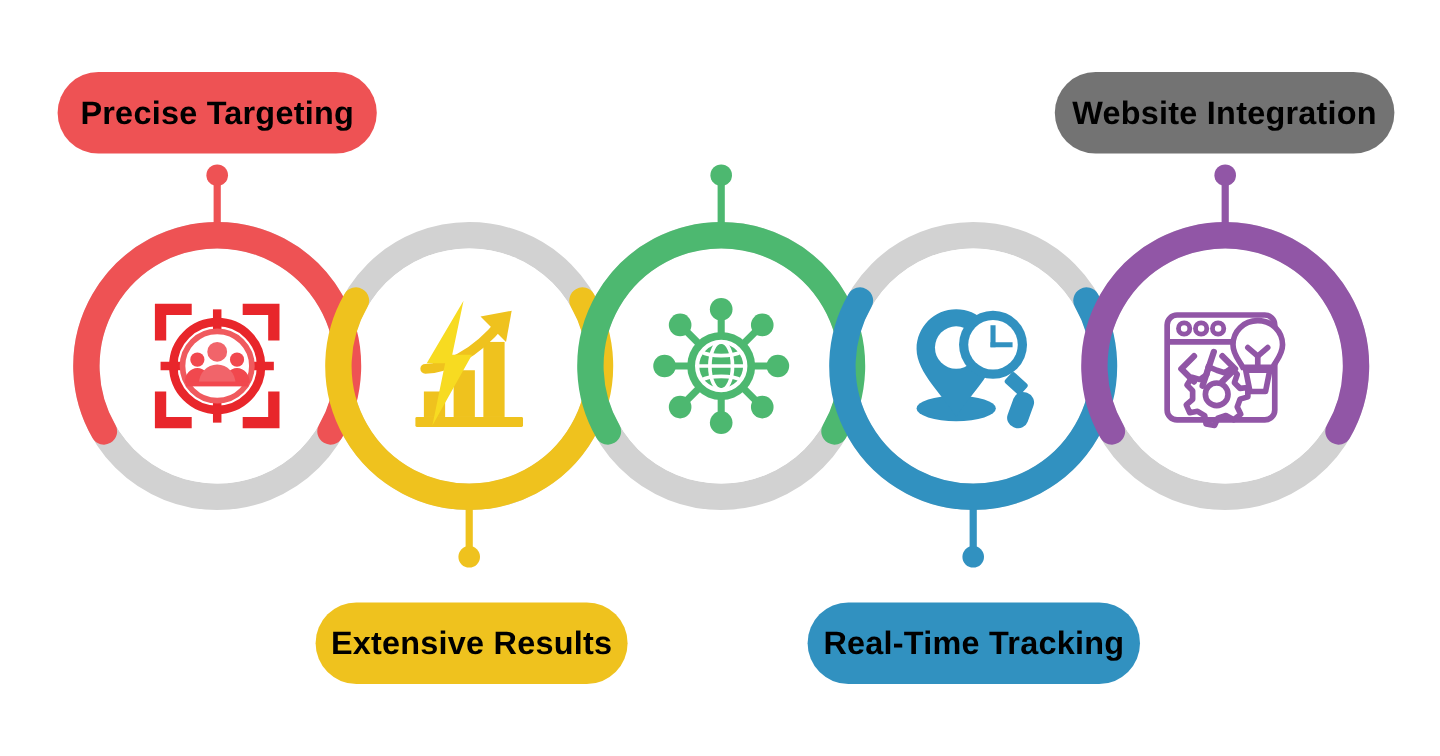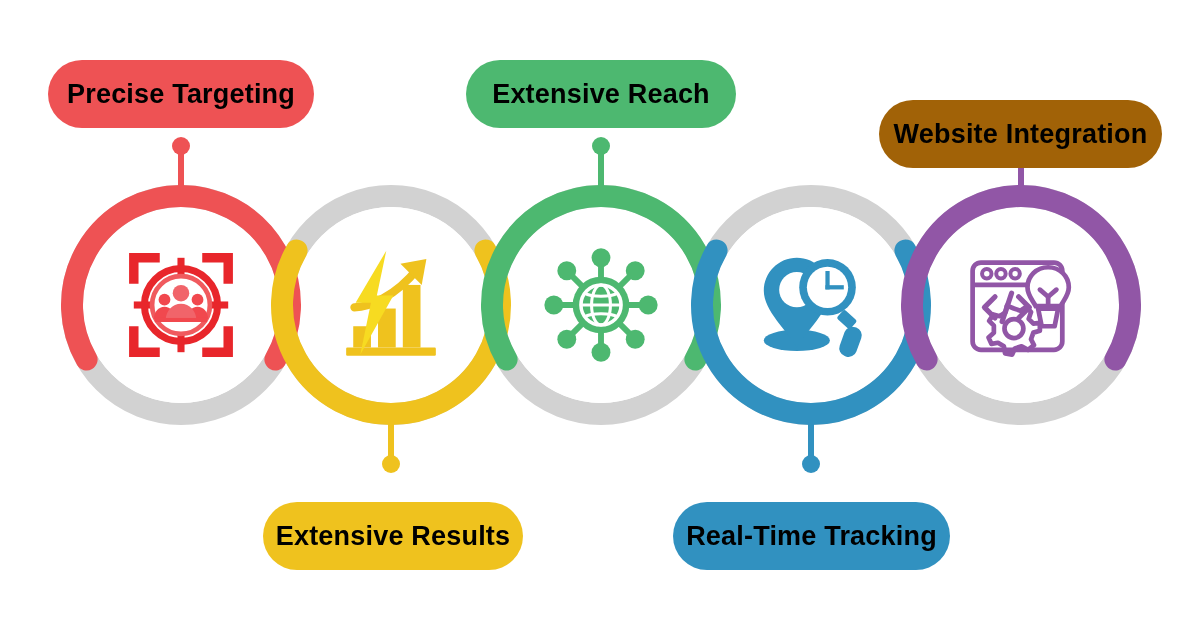--- a/index.html
+++ b/index.html
@@ -233,25 +233,22 @@
   </div>
 
   <div class="pill" style="left:48px; top:60px; width:266px; background:#EE5254;">
     <span>Precise Targeting</span>
   </div>
 
   <div class="pill" style="left:263px; top:502px; width:260px; background:#EFC21E;">
     <span>Extensive Results</span>
   </div>
 
-  <div class="pill" style="left:466px; top:60px; width:270px; background:#4DB870;">
-    <span>Extensive Reach</span>
-  </div>
 
   <div class="pill" style="left:673px; top:502px; width:277px; background:#3191C0;">
     <span>Real-Time Tracking</span>
   </div>
 
-  <div class="pill" style="left:879px; top:60px; width:283px; background:#a16207;margin-top:40px;">
+  <div class="pill" style="left:879px; top:60px; width:283px; background:#737373;">
     <span>Website Integration</span>
   </div>
 
 </div>
 
 </body></html>

